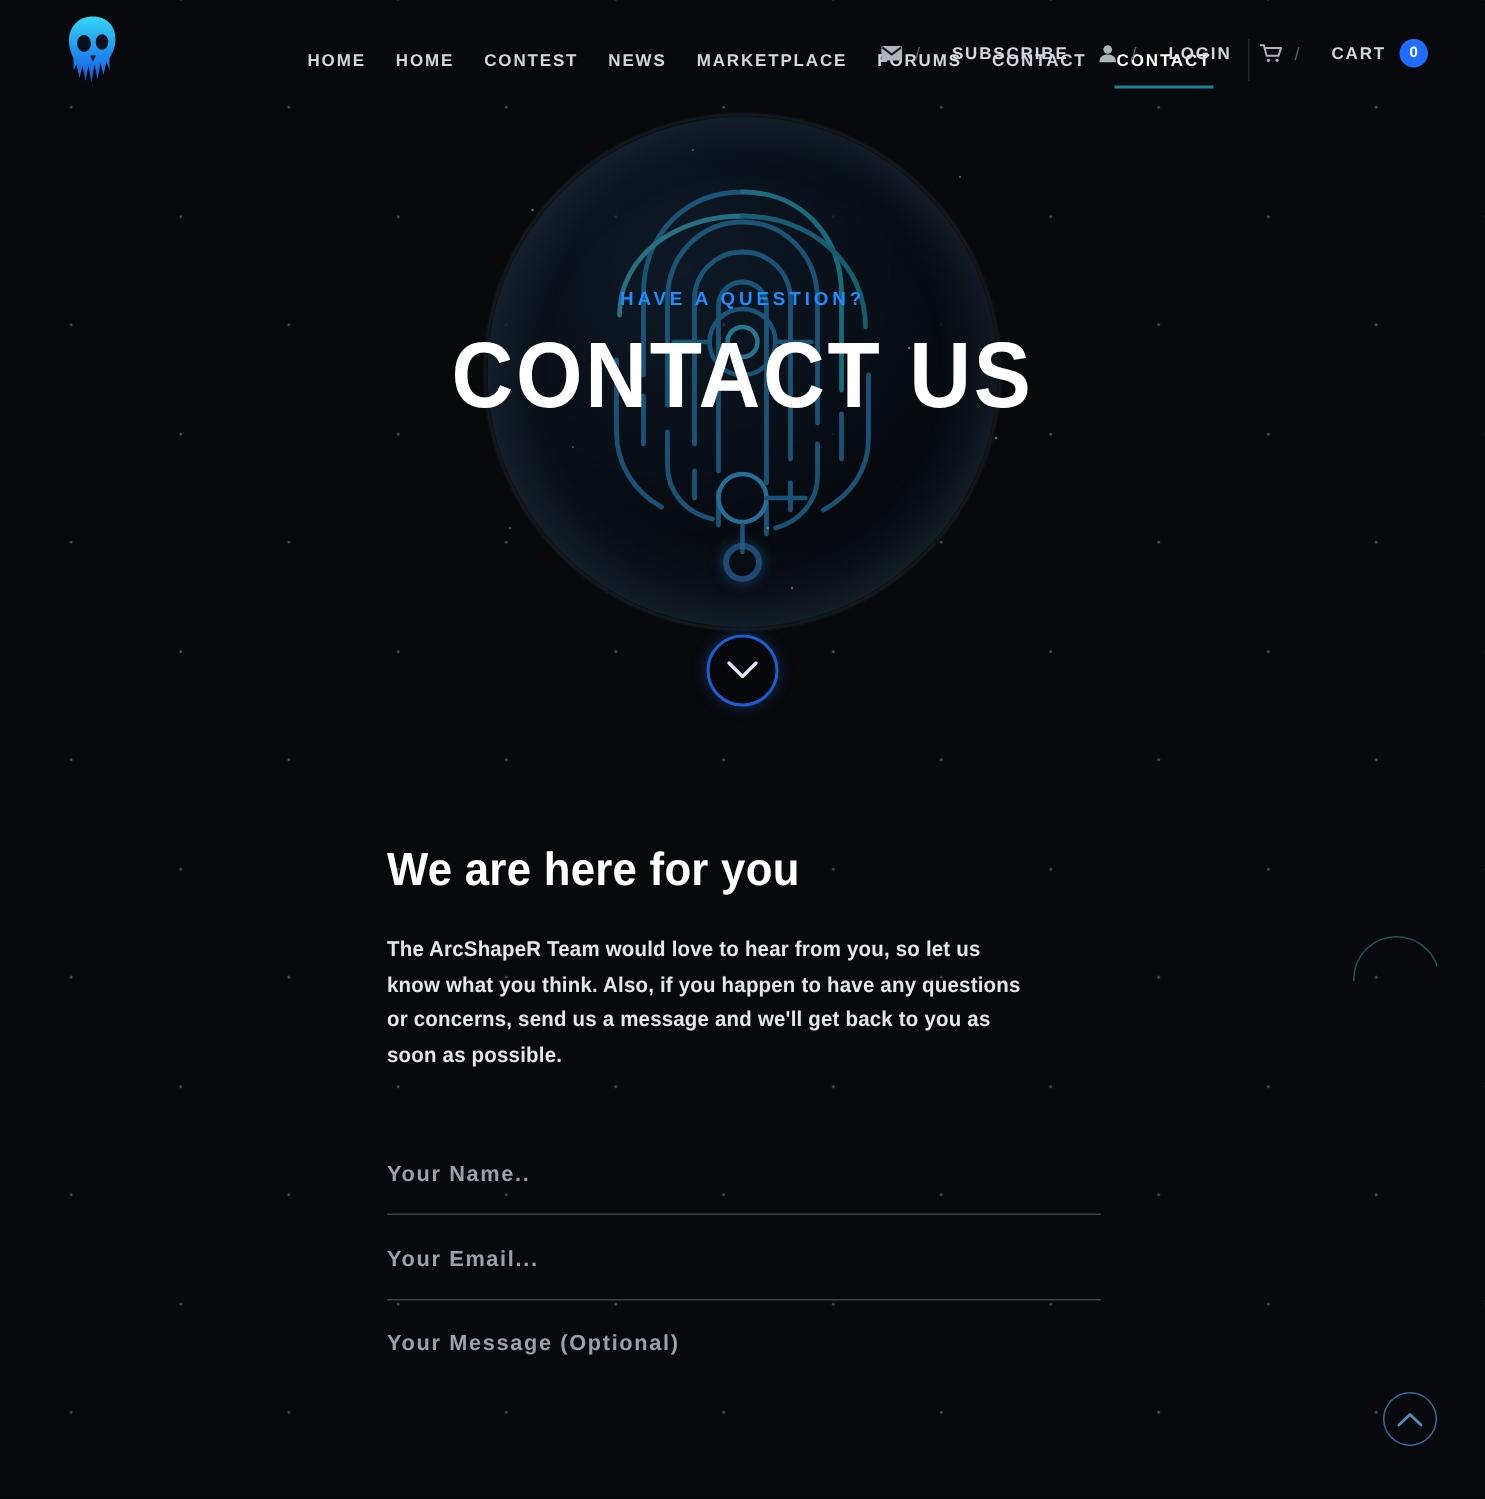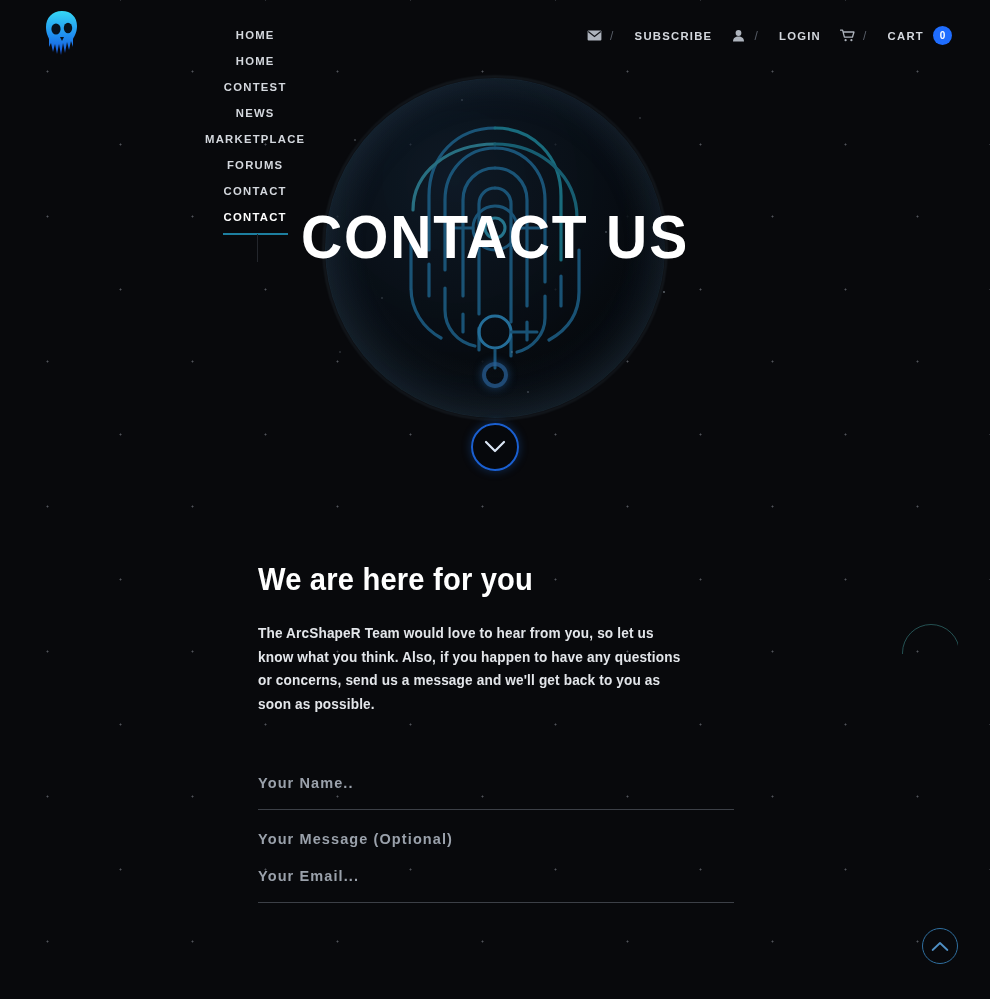--- a/index.html
+++ b/index.html
@@ -51,22 +51,21 @@
     width: 44px;
     height: 52px;
   }
 
   .nav-main {
     position: absolute;
     left: 195px;
     top: 27px;
     display: flex;
     align-items: center;
-    gap: 10px;
-    flex-direction: column;
+    gap: 0;
   }
 
   .nav-link {
     color: #d4d8de;
     font-size: 11.3px;
     font-weight: bold;
     letter-spacing: 1.25px;
     text-decoration: none;
     padding: 0 10px;
     white-space: nowrap;
@@ -391,20 +390,21 @@
         <circle cx="382" cy="298" r="0.7" opacity="0.4"></circle>
         <circle cx="664" cy="292" r="0.9" opacity="0.5"></circle>
         <circle cx="462" cy="100" r="0.7" opacity="0.4"></circle>
         <circle cx="528" cy="392" r="0.8" opacity="0.45"></circle>
         <circle cx="340" cy="352" r="0.7" opacity="0.4"></circle>
         <circle cx="512" cy="352" r="0.8" opacity="0.4"></circle>
       </g>
     </svg>
 
     <div class="hero-text">
+      <div class="hero-kicker">HAVE A QUESTION?</div>
       <div class="hero-title">CONTACT US</div>
     </div>
 
     <div class="small-ring"></div>
 
     <div class="scroll-down">
       <svg width="22" height="14" viewBox="0 0 22 14">
         <path d="M2 2 L11 11 L20 2" fill="none" stroke="#dbe6f5" stroke-width="2.2" stroke-linecap="round" stroke-linejoin="round"></path>
       </svg>
     </div>
@@ -485,25 +485,25 @@
 
   <div class="content">
 
     <h2 class="section-title">We are here for you</h2>
     <p class="section-text">The ArcShapeR Team would love to hear from you, so let us know what you think. Also, if you happen to have any questions or concerns, send us a message and we'll get back to you as soon as possible.</p>
 
     <form class="form">
       <div class="field">
         <input type="text" placeholder="Your Name.." style="">
       </div>
+      <div class="field">
+        <input type="text" placeholder="Your Email..." style="">
+      </div>
       <div class="field no-line">
         <textarea rows="2" placeholder="Your Message (Optional)" style=""></textarea>
-      </div>
-      <div class="field">
-        <input type="text" placeholder="Your Email..." style="">
       </div>
     </form>
   </div>
 
   <div class="arc-decor"></div>
 
   <div class="scroll-top">
     <svg width="18" height="11" viewBox="0 0 18 11">
       <path d="M1.6 9 L9 2 L16.4 9" fill="none" stroke="#4f8fc4" stroke-width="1.8" stroke-linecap="round" stroke-linejoin="round"></path>
     </svg>

